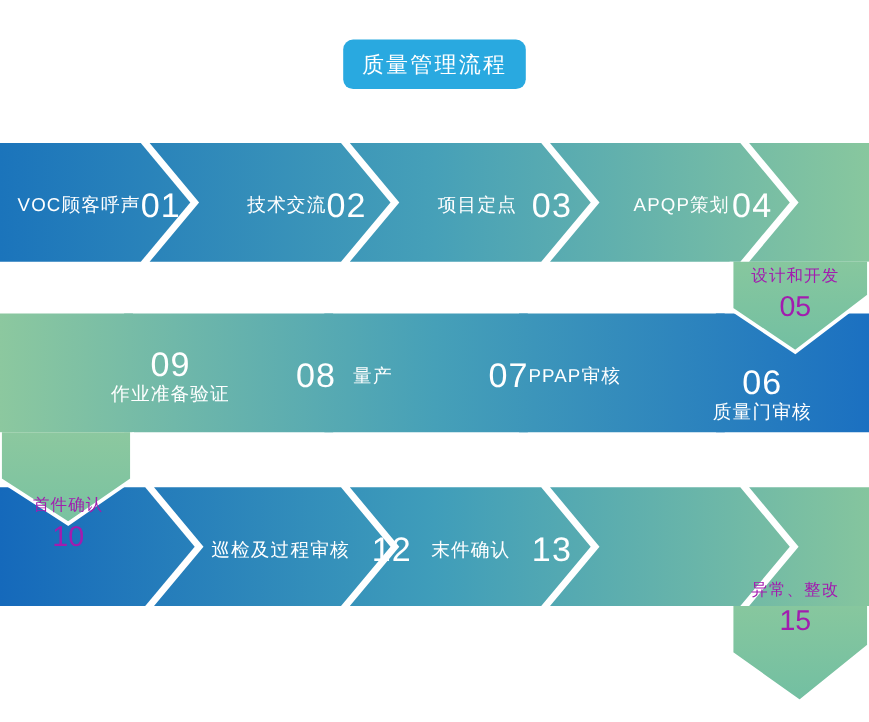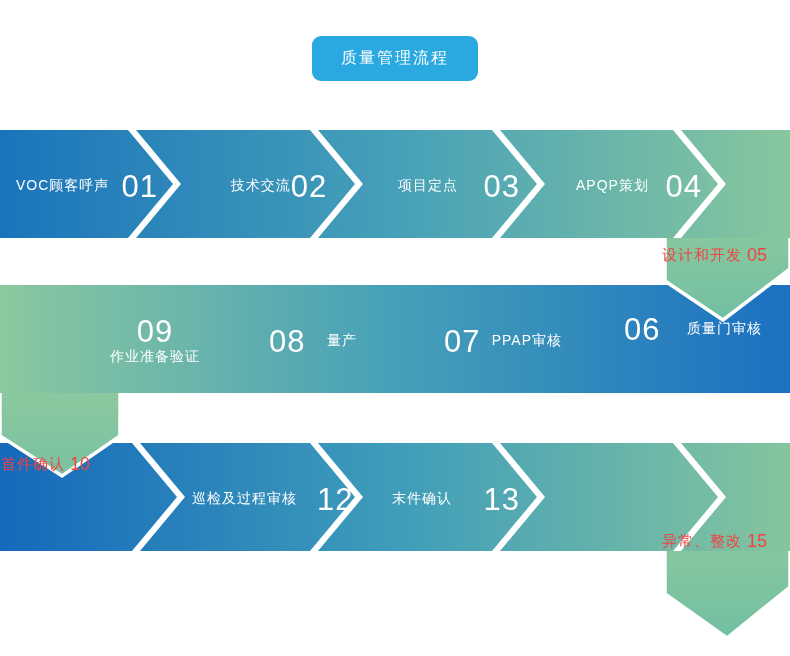--- a/index.html
+++ b/index.html
@@ -1,39 +1,39 @@
 <!DOCTYPE html>
 <html><head>
 <meta charset="utf-8">
 <style>
   html,body{margin:0;padding:0;background:#ffffff;}
   .canvas{position:relative;width:790px;height:656px;background:#ffffff;overflow:hidden;
           font-family:"Liberation Sans",sans-serif;}
   .flow-svg{position:absolute;left:0;top:0;}
   .title-badge{position:absolute;left:312px;top:36px;width:166px;height:45px;
                border-radius:9px;display:flex;align-items:center;justify-content:center;
-               color:#ffffff;font-size:16px;letter-spacing:2px;}
+               color:#ffffff;font-size:20px;letter-spacing:2px;}
   .step{position:absolute;height:50px;display:flex;align-items:center;
         justify-content:space-between;color:#ffffff;white-space:nowrap;}
   .step .num{font-size:31px;font-weight:400;letter-spacing:1px;line-height:1;}
-  .step .label{font-size:14px;letter-spacing:1px;}
-  .pstep{position:absolute;width:122px;display:flex;flex-direction:row;align-items:center;
-         gap:5px;color:#ef4444;white-space:nowrap;}
+  .step .label{font-size:17px;letter-spacing:1px;}
+  .pstep{position:absolute;width:122px;display:flex;flex-direction:column;align-items:center;
+         gap:5px;color:#a21caf;white-space:nowrap;}
   .pstep .label{font-size:15px;letter-spacing:1px;line-height:18px;}
-  .pstep .num{font-size:18px;font-weight:400;line-height:26px;}
+  .pstep .num{font-size:26px;font-weight:400;line-height:26px;}
   
   .s01{left:16px;top:161px;width:142px;}
   .s02{left:216px;top:161px;width:126px;justify-content:center;}
   .s03{left:398px;top:161px;width:122px;}
   .s04{left:576px;top:161px;width:126px;}
   
   .s09{left:86px;top:316px;width:138px;flex-direction:column;}
   .s08{left:269px;top:316px;width:88px;}
   .s07{left:444px;top:316px;width:118px;}
-  .s06{left:624px;top:304px;width:138px;}
+  .s06{left:624px;top:332px;width:138px;flex-direction:column;}
   
   .s11{left:38px;top:474px;width:128px;}
   .s12{left:192px;top:474px;width:148px;gap:20px;}
   .s13{left:392px;top:474px;width:128px;}
   .s14{left:558px;top:474px;width:122px;}
   
   .s05{left:662px;top:242px;}
   .s10{left:1px;top:407px;margin-top:44px;}
   .s15{left:662px;top:528px;text-align:right;}
 </style>

